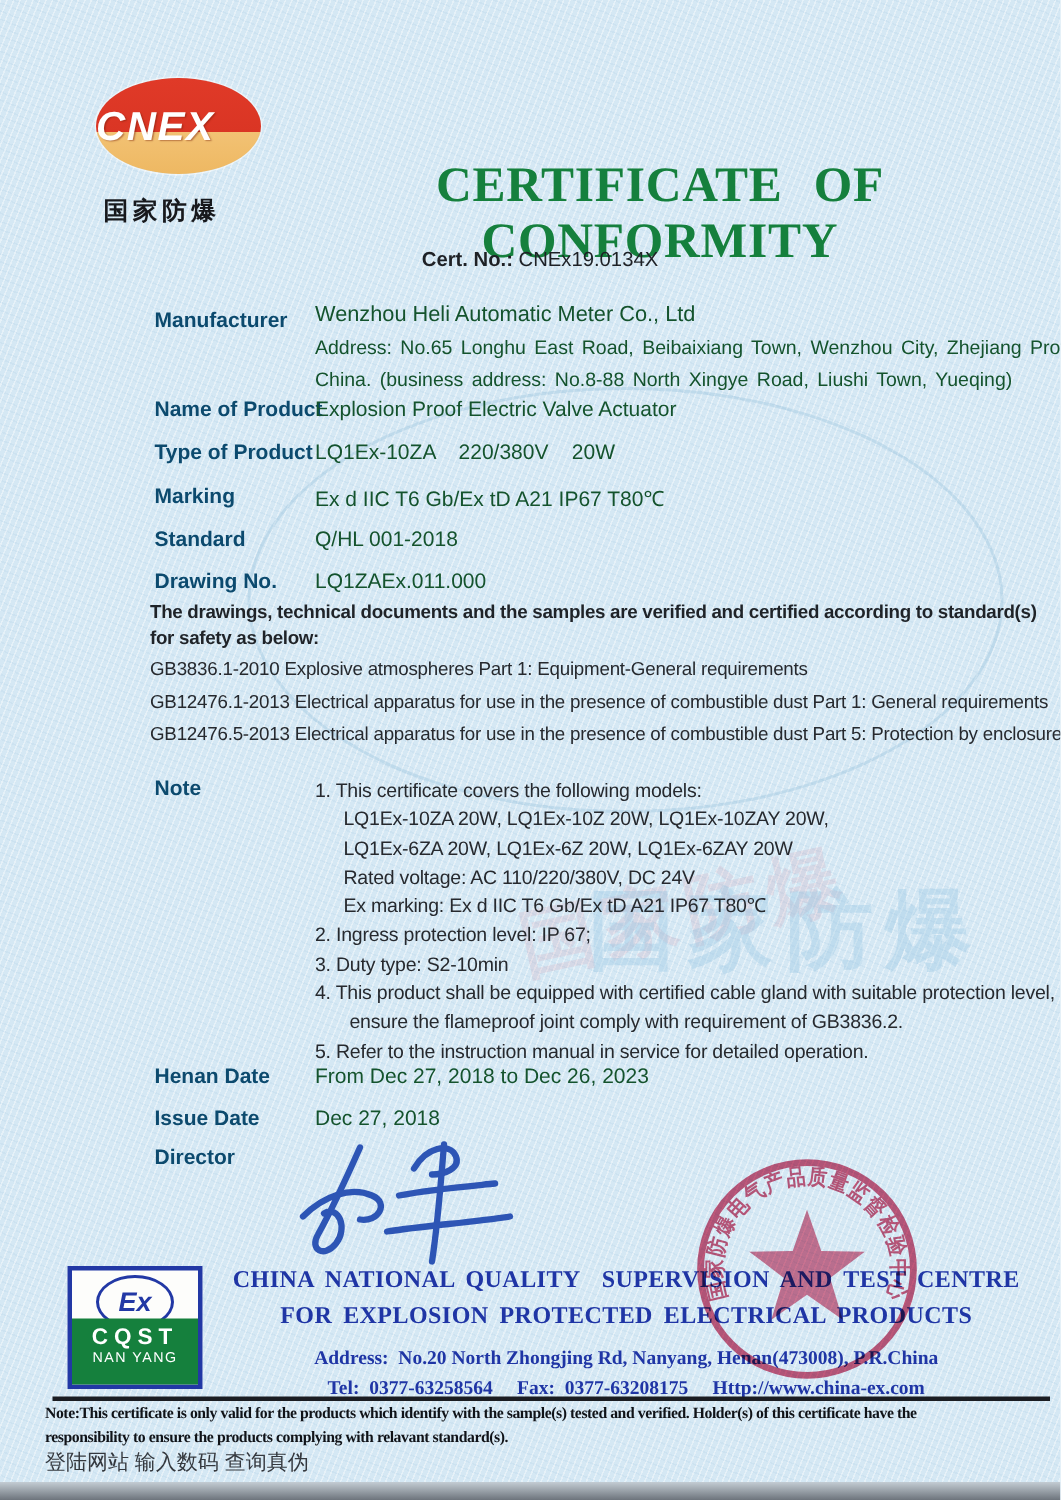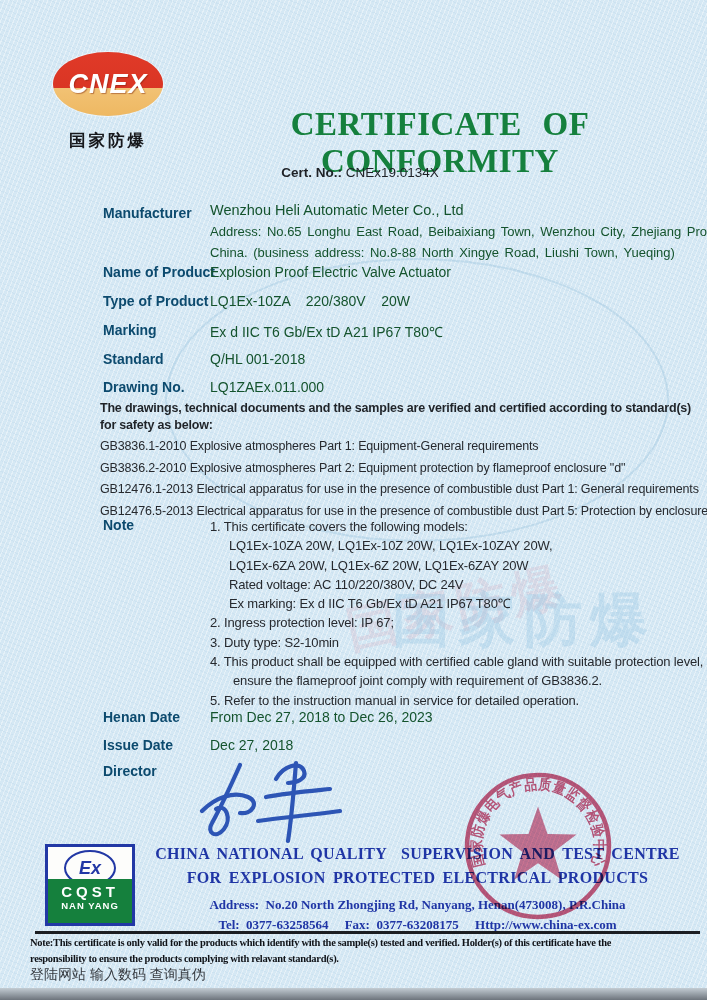--- a/index.html
+++ b/index.html
@@ -9,23 +9,23 @@
     background:
       repeating-linear-gradient(112deg, rgba(255,255,255,.40) 0 1px, rgba(255,255,255,0) 1px 4px),
       repeating-linear-gradient(22deg, rgba(186,214,233,.30) 0 1px, rgba(255,255,255,0) 1px 5px);}
   .abs{position:absolute;z-index:2;}
   
   .wm{position:absolute;z-index:1;pointer-events:none;}
   .wm-ellipse{left:165px;top:258px;width:500px;height:280px;border:2px solid rgba(140,185,215,.30);border-radius:50%;}
   .wm-blue{left:392px;top:582px;font-size:58px;font-weight:bold;color:rgba(150,196,226,.34);letter-spacing:8px;}
   .wm-red{left:345px;top:575px;font-size:50px;font-weight:bold;color:rgba(208,82,112,.10);letter-spacing:6px;transform:rotate(-12deg);}
   
-  .cnex-ellipse{left:53px;top:52px;width:110px;height:64px;border-radius:50%;
+  .cnex-ellipse{left:64px;top:52px;width:110px;height:64px;border-radius:50%;
     background:linear-gradient(180deg,#e03a28 0%,#da3524 56%,#f2c274 56%,#eeb862 100%);
-    display:flex;align-items:center;justify-content:center;box-shadow:0 0 0 1px rgba(255,255,255,.5);}
+    display:flex;align-items:center;box-shadow:0 0 0 1px rgba(255,255,255,.5);}
   .cnex-word{color:#fff;font-weight:bold;font-style:italic;font-size:27px;letter-spacing:1px;text-shadow:1px 1px 1px rgba(120,30,10,.45);}
   .cnex-caption{left:53px;top:130px;width:110px;text-align:center;font-size:16.5px;font-weight:bold;color:#17181c;letter-spacing:3px;white-space:nowrap;}
   
   .subtitle{left:233px;top:74px;width:450px;text-align:center;font-family:"Liberation Serif",serif;font-weight:bold;font-size:18px;color:#1c2f8e;word-spacing:13px;letter-spacing:.2px;}
   .title{left:180px;top:106px;width:520px;text-align:center;font-family:"Liberation Serif",serif;font-weight:bold;font-size:33px;color:#15803d;word-spacing:12px;letter-spacing:.5px;}
   .certno{left:30px;top:165px;width:660px;text-align:center;font-size:13.5px;color:#1e2126;}
   .certno b{font-weight:bold;}
   
   .lbl{position:absolute;left:103px;z-index:2;font-weight:bold;font-size:14px;color:#0c4a6e;white-space:nowrap;}
   .val{position:absolute;left:210px;z-index:2;font-size:14px;color:#14532d;white-space:pre;}
@@ -43,21 +43,21 @@
   
   .sig{left:190px;top:753px;z-index:4;}
   
   .stamp{left:462px;top:770px;z-index:6;opacity:.9;mix-blend-mode:multiply;}
   
   .badge{left:45px;top:844px;width:90px;height:82px;box-sizing:border-box;border:3px solid #2238a5;background:#fdfdfb;z-index:3;}
   .badge-ellipse{position:relative;width:48px;height:32px;margin:3px auto 0;border:2.5px solid #2238a5;border-radius:50%;display:flex;align-items:center;justify-content:center;}
   .badge-ex{color:#2238a5;font-weight:bold;font-style:italic;font-size:18px;}
   .badge-blue{position:absolute;left:0;right:0;bottom:0;height:44px;background:#15803d;text-align:center;color:#fff;}
   .badge-cqst{margin-top:4px;font-size:15px;font-weight:bold;letter-spacing:4px;}
-  .badge-ny{font-size:9.5px;font-weight:bold;letter-spacing:1px;}
+  .badge-ny{font-size:9.5px;font-weight:normal;letter-spacing:1px;}
   .org1{left:130px;top:845px;width:575px;text-align:center;font-family:"Liberation Serif",serif;font-weight:bold;font-size:16px;color:#1f35a5;letter-spacing:.3px;word-spacing:3px;white-space:pre;}
   .org2{top:869px;}
   .orgaddr{left:130px;top:897px;width:575px;text-align:center;font-family:"Liberation Serif",serif;font-weight:bold;font-size:13px;color:#1f35a5;white-space:pre;}
   .orgtel{top:917px;}
   .rule{left:35px;top:931px;width:665px;height:2.5px;background:#1b1d22;}
   
   .fn{left:30px;font-family:"Liberation Serif",serif;font-weight:bold;font-size:10.5px;letter-spacing:-.3px;color:#101318;white-space:nowrap;}
   .fn1{top:937px;}
   .fn2{top:953px;}
   .fnzh{left:30px;top:966px;display:flex;gap:18px;font-size:14px;color:#34383e;align-items:baseline;flex-direction:column;}
@@ -97,21 +97,20 @@
 
   <div class="lbl" style="top:351px;">Standard</div>
   <div class="val" style="top:351px;">Q/HL 001-2018</div>
 
   <div class="lbl" style="top:379px;">Drawing No.</div>
   <div class="val" style="top:379px;">LQ1ZAEx.011.000</div>
 
   <div class="abs intro">The drawings, technical documents and the samples are verified and certified according to standard(s) for safety as below:</div>
   <div class="abs gb">
     <div>GB3836.1-2010 Explosive atmospheres Part 1: Equipment-General requirements</div>
-    <div>GB3836.2-2010 Explosive atmospheres Part 2: Equipment protection by flameproof enclosure "d"</div>
     <div>GB12476.1-2013 Electrical apparatus for use in the presence of combustible dust Part 1: General requirements</div>
     <div>GB12476.5-2013 Electrical apparatus for use in the presence of combustible dust Part 5: Protection by enclosures "tD"</div>
   </div>
 
   <div class="lbl" style="top:517px;">Note</div>
   <div class="abs note-list">
     <div>1. This certificate covers the following models:</div>
     <div class="ind">LQ1Ex-10ZA 20W, LQ1Ex-10Z 20W, LQ1Ex-10ZAY 20W,</div>
     <div class="ind">LQ1Ex-6ZA 20W, LQ1Ex-6Z 20W, LQ1Ex-6ZAY 20W</div>
     <div class="ind">Rated voltage: AC 110/220/380V, DC 24V</div>

